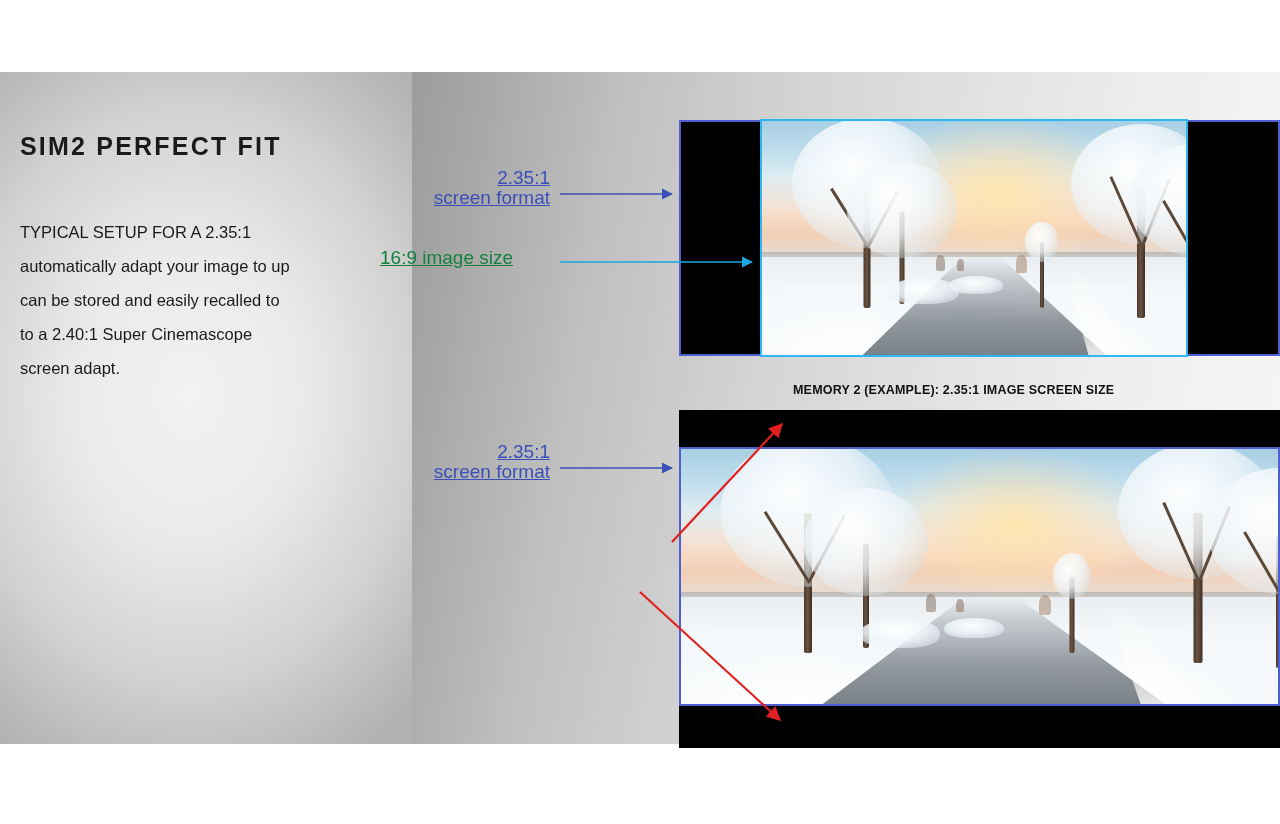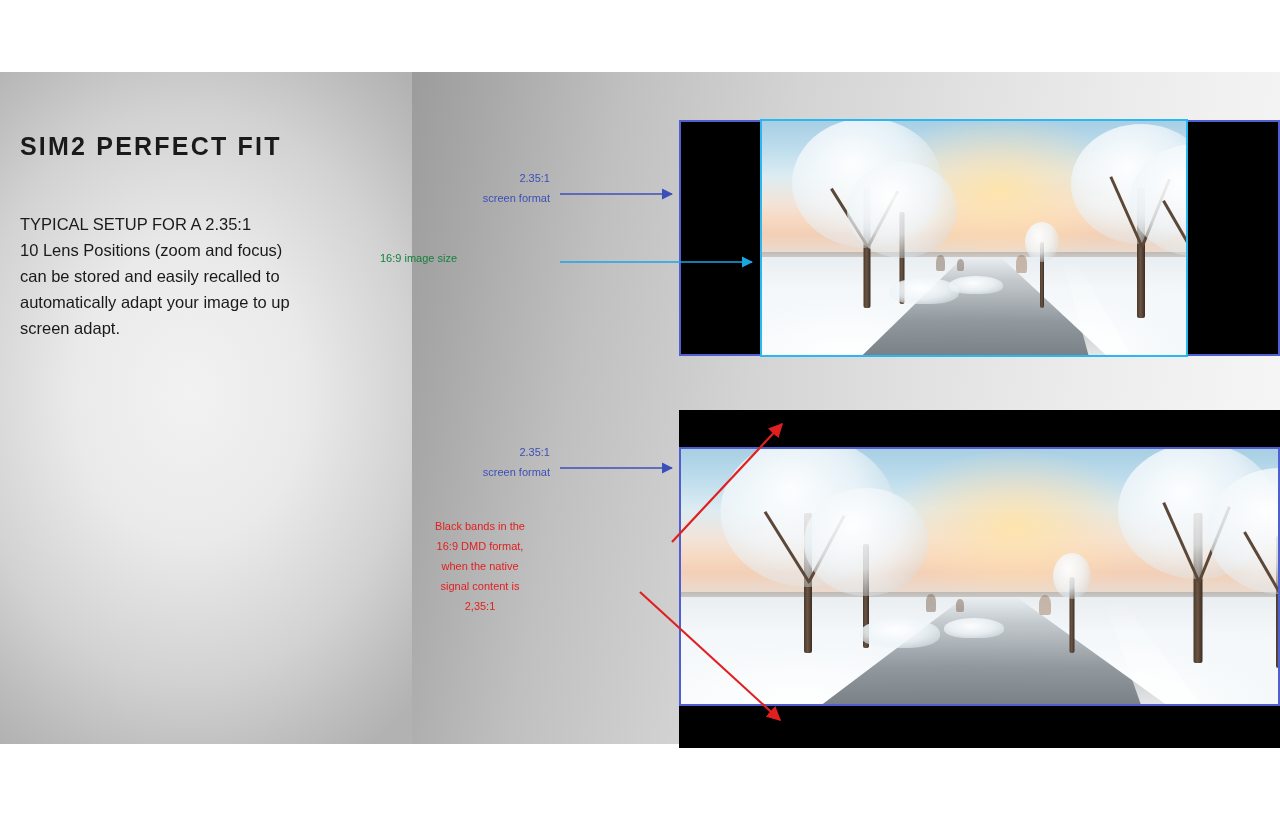--- a/index.html
+++ b/index.html
@@ -60,21 +60,21 @@
   .body-copy {
     position: absolute;
     left: 20px;
     top: 139px;
     width: 330px;
     font-size: 16.5px;
     line-height: 26px;
     color: #1a1a1a;
     font-family: "Liberation Sans", sans-serif;
   }
-  .body-copy .line { display: block; white-space: nowrap; }
+  .body-copy .line { display: block; white-space: nowrap; margin-top: 8px; }
 
   
   .mem-caption {
     position: absolute;
     font-size: 12.5px;
     font-weight: bold;
     color: #111;
     letter-spacing: 0.2px;
     white-space: nowrap;
   }
@@ -186,23 +186,24 @@
   }
   .far-tree {
     position: absolute;
     background: rgba(126,104,86,0.5);
     border-radius: 45% 45% 20% 20%;
   }
 
   
   .callout {
     position: absolute;
-    font-size: 11px;
+    font-size: 19px;
     line-height: 20px;
     white-space: pre-line;
+    text-decoration: underline;
   }
   .callout.blue { color: #3b4fb8; text-align: right; }
   .callout.cyan { color: #15803d; text-align: left; }
   .callout.red  { color: #e02020; text-align: center; }
 
   #label-235-1 { left: 430px; top: 96px; width: 120px; }
   #label-169   { left: 380px; top: 176px; width: 170px; }
   #label-235-2 { left: 430px; top: 370px; width: 120px; }
   #label-black-bands { left: 390px; top: 444px; width: 180px; }
 
@@ -213,23 +214,23 @@
 </style>
 </head>
 <body>
 
 <div id="slide">
 
   <div class="left-panel">
     <div class="brand-title">SIM2 PERFECT FIT</div>
     <div class="body-copy">
       <span class="line">TYPICAL SETUP FOR A 2.35:1</span>
-      <span class="line">10 Lens Positions (zoom and focus)</span>
+      <span class="line">automatically adapt your image to up</span>
       <span class="line">can be stored and easily recalled to</span>
-      <span class="line">automatically adapt your image to up</span>
+      <span class="line">to a 2.40:1 Super Cinemascope</span>
       <span class="line">screen adapt.</span>
     </div>
   </div>
 
   <div class="right-panel"></div>
 
 
   <div class="fig1-frame"></div>
 
   <div class="fig1-inner">
@@ -275,20 +276,21 @@
       <div class="tree" style="left:63%;width:26px;height:80px;bottom:20%;">
         <div class="trunk" style="height:66px;width:4px;"></div>
         <div class="canopy" style="width:34px;height:40px;bottom:46px;"></div>
       </div>
 
       <div class="bush" style="left:30%;width:70px;height:26px;"></div>
       <div class="bush" style="left:44%;width:54px;height:18px;bottom:26%;"></div>
     </div>
   </div>
 
+  <div class="mem-caption" id="mem2-caption">MEMORY 2 (EXAMPLE): 2.35:1 IMAGE SCREEN SIZE</div>
 
   <div class="fig2-band"></div>
 
   <div class="fig2-inner">
     <div class="scene">
       <div class="sky"></div>
       <div class="sun-glow"></div>
       <div class="horizon-band"></div>
       <div class="ground"></div>
       <div class="snowdrift"></div>
@@ -333,25 +335,20 @@
       <div class="bush" style="left:30%;width:80px;height:30px;"></div>
       <div class="bush" style="left:44%;width:60px;height:20px;bottom:26%;"></div>
     </div>
   </div>
 
   <div class="callout blue" id="label-235-1">2.35:1
 screen format</div>
   <div class="callout cyan" id="label-169">16:9 image size</div>
   <div class="callout blue" id="label-235-2">2.35:1
 screen format</div>
-  <div class="callout red" id="label-black-bands">Black bands in the
-16:9 DMD format,
-when the native
-signal content is
-2,35:1</div>
 
   <svg class="arrows">
     <defs>
       <marker id="arrow-blue" viewBox="0 0 10 10" refX="9" refY="5" markerWidth="7" markerHeight="7" orient="auto-start-reverse">
         <path d="M 0 0 L 10 5 L 0 10 z" fill="#3b4fb8"></path>
       </marker>
       <marker id="arrow-cyan" viewBox="0 0 10 10" refX="9" refY="5" markerWidth="7" markerHeight="7" orient="auto-start-reverse">
         <path d="M 0 0 L 10 5 L 0 10 z" fill="#1aa6e0"></path>
       </marker>
       <marker id="arrow-red" viewBox="0 0 10 10" refX="9" refY="5" markerWidth="6.5" markerHeight="6.5" orient="auto-start-reverse">

